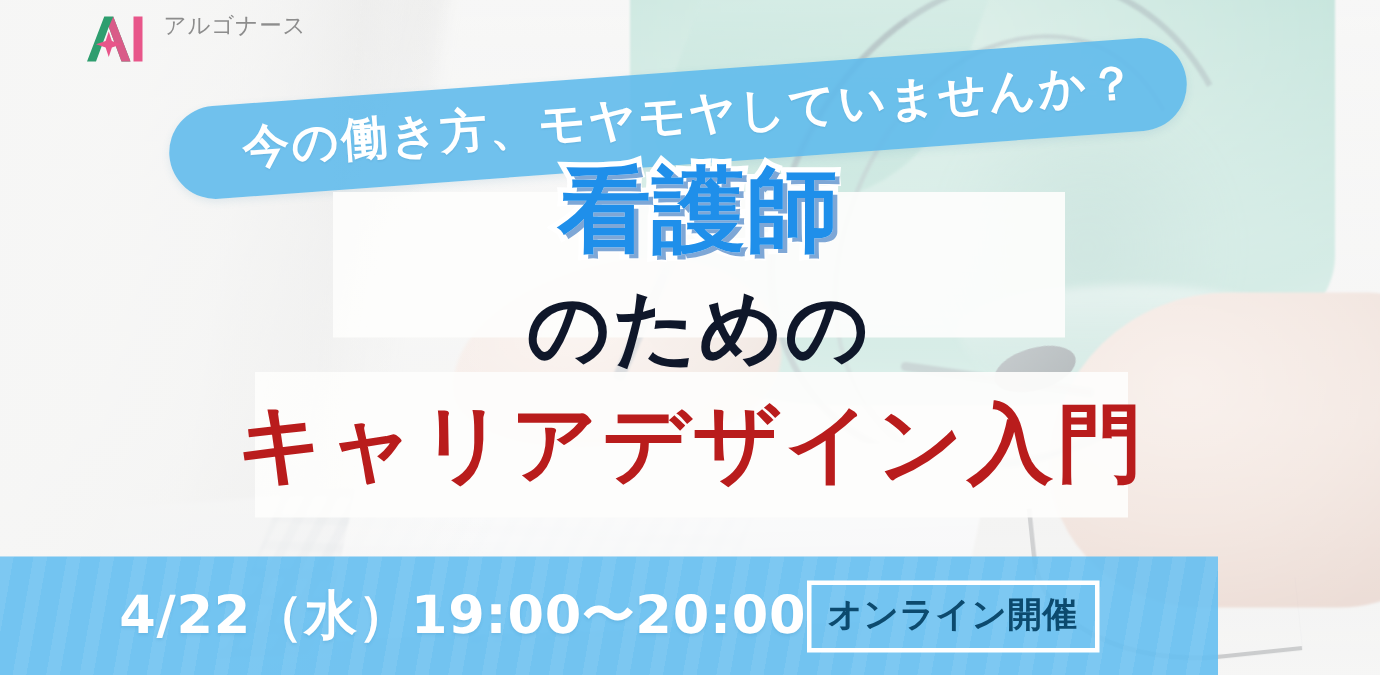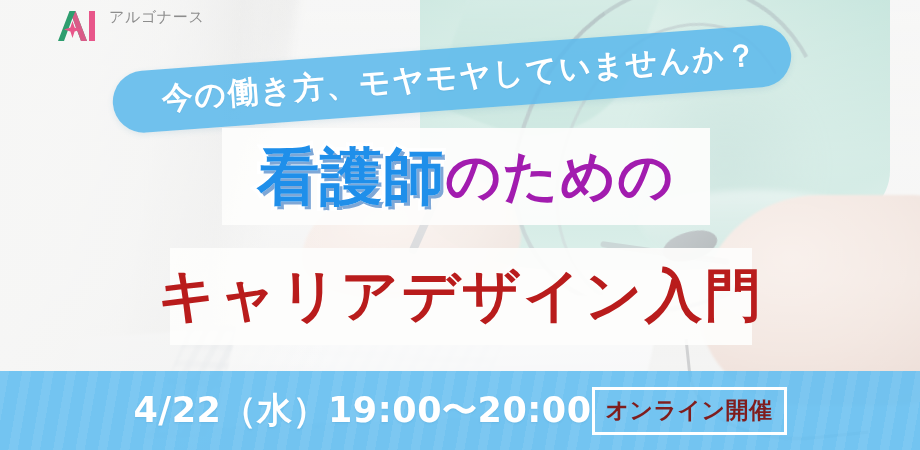--- a/index.html
+++ b/index.html
@@ -211,52 +211,53 @@
     z-index:4;
   }
   .panel-1{left:222px;top:128px;width:488px;height:97px;}
   .panel-2{left:170px;top:248px;width:582px;height:97px;}
 
   .title-line{
     position:absolute;z-index:5;
     display:flex;align-items:center;
     white-space:nowrap;
     font-family:"DejaVu Sans","Liberation Sans",sans-serif;
+    flex-direction:column;
   }
   .title-1{left:222px;top:128px;width:488px;height:97px;justify-content:center;}
   .title-2{left:170px;top:248px;width:582px;height:97px;justify-content:center;}
 
   .kw{
     font-size:62px;
     font-weight:700;
     color:#1f8fea;
     letter-spacing:.01em;
     -webkit-text-stroke:7px #ffffff;
     paint-order:stroke fill;
     text-shadow:
       0 0 0 #fff,
       3px 3px 0 rgba(20,95,180,.55);
     position:relative;
   }
   .plain{
     font-size:55px;
     font-weight:700;
-    color:#a21caf;
+    color:#0f172a;
     letter-spacing:.02em;
   }
   .plain-2{
     font-size:57px;
     font-weight:700;
     color:#b91c1c;
     letter-spacing:.045em;
   }
 
   
   .bottom-bar{
-    position:absolute;left:0;top:371px;width:920px;height:79px;
+    position:absolute;left:0;top:371px;width:812px;height:79px;
     background:rgba(104,192,240,.93);
     z-index:6;
     display:flex;align-items:center;justify-content:center;
   }
   .bar-fabric{
     position:absolute;inset:0;
     background:
       repeating-linear-gradient(100deg,rgba(255,255,255,.10) 0 9px,rgba(255,255,255,0) 9px 22px);
     opacity:.7;pointer-events:none;
   }
@@ -266,21 +267,21 @@
     font-size:35px;
     font-weight:700;
     letter-spacing:.015em;
     white-space:nowrap;
     font-family:"DejaVu Sans","Liberation Sans",sans-serif;
     text-shadow:0 1px 2px rgba(60,140,190,.22);
   }
   .online-badge{
     position:relative;
     border:3px solid #ffffff;
-    color:#7f1d1d;
+    color:#0c4a6e;
     font-size:23px;
     font-weight:700;
     letter-spacing:.02em;
     padding:9px 11px 10px;
     white-space:nowrap;
     font-family:"DejaVu Sans","Liberation Sans",sans-serif;
     line-height:1;
   }
 </style>
 </head>

